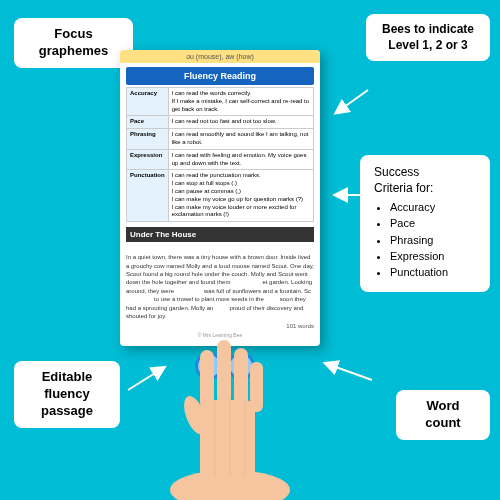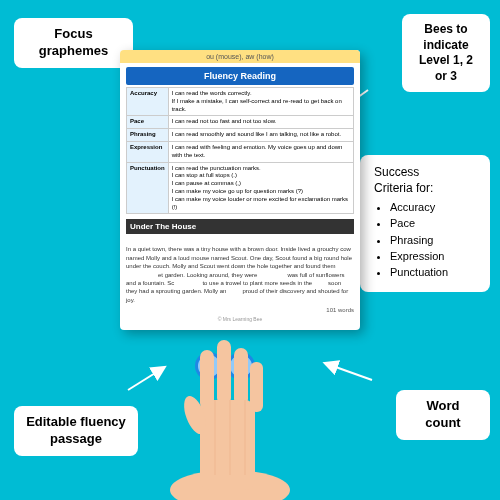--- a/index.html
+++ b/index.html
@@ -25,28 +25,28 @@
 
     .label-focus-graphemes {
       top: 18px;
       left: 14px;
       width: 119px;
     }
 
     .label-bees {
       top: 14px;
       right: 10px;
-      width: 88px;
+      width: 124px;
       font-size: 12px;
     }
 
     .label-editable {
-      bottom: 44px;
+      bottom: 72px;
       left: 14px;
-      width: 124px;
+      width: 106px;
       margin-top: 32px;
     }
 
     .label-success {
       right: 10px;
       top: 155px;
       width: 130px;
       text-align: left;
       padding: 10px 14px;
     }
@@ -73,21 +73,21 @@
       right: 10px;
       width: 94px;
       font-size: 13px;
     }
 
     
     .document {
       position: absolute;
       top: 50px;
       left: 120px;
-      width: 240px;
+      width: 200px;
       background: white;
       border-radius: 4px;
       box-shadow: 4px 4px 12px rgba(0,0,0,0.3);
       overflow: hidden;
       font-size: 7px;
       padding-bottom: 8px;
     }
 
     .doc-header-bar {
       background: #ffe082;

